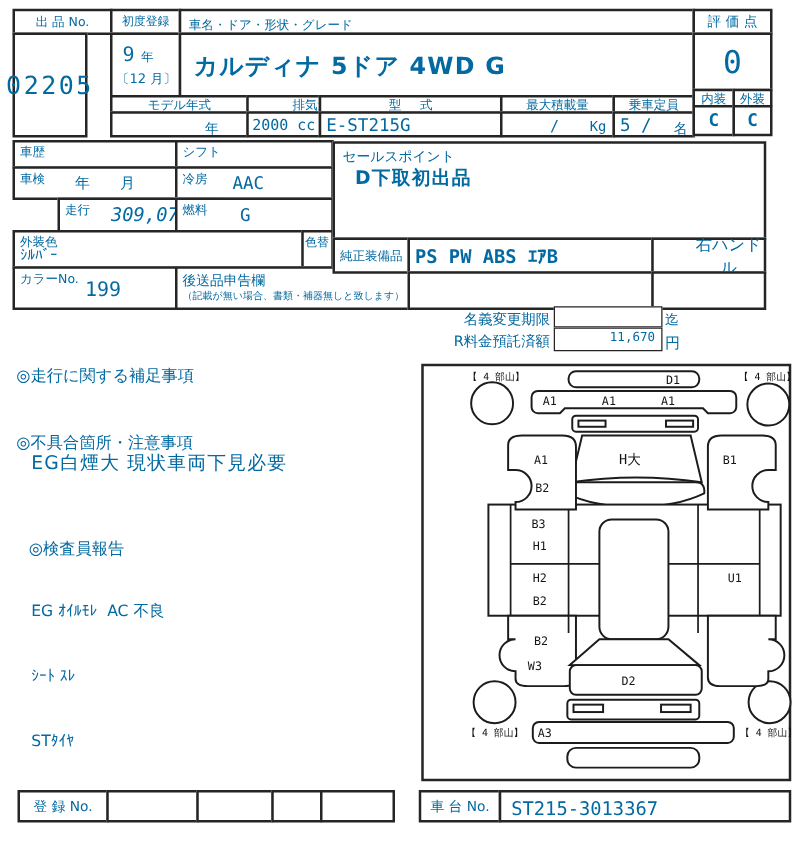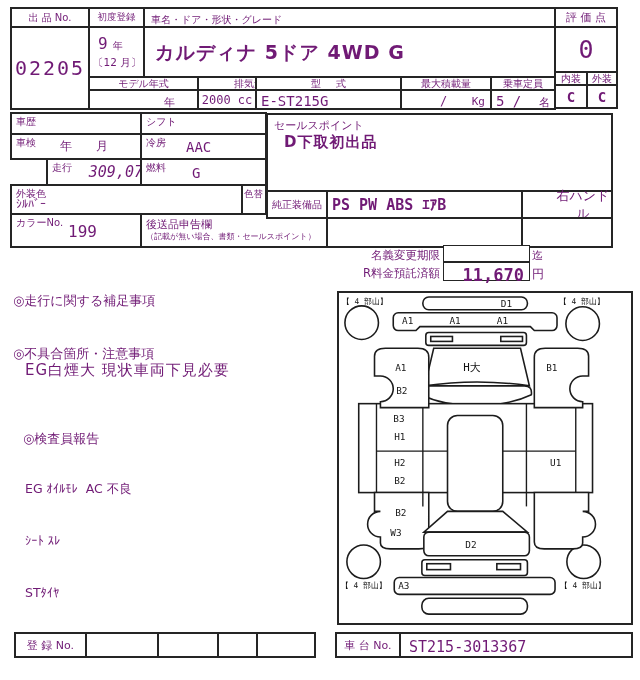--- a/index.html
+++ b/index.html
@@ -1,37 +1,37 @@
 <!DOCTYPE html>
 <html><head>
 <meta charset="utf-8">
 <style>
   html,body{margin:0;padding:0;background:#ffffff;}
   #sheet{position:relative;width:640px;height:680px;background:#fff;overflow:hidden;
-         font-family:"DejaVu Sans","Liberation Sans",sans-serif;color:#701a75;}
+         font-family:"DejaVu Sans","Liberation Sans",sans-serif;color:#0369a1;}
   .c{position:absolute;border:2px solid #252525;background:#fff;box-sizing:border-box;}
   .c1{position:absolute;border:1.5px solid #252525;background:#fff;box-sizing:border-box;}
   .lbl{font-size:10px;white-space:pre;}
   .cent{display:flex;align-items:center;justify-content:center;text-align:center;}
   .flabel{position:absolute;top:1px;left:4px;font-size:10px;white-space:pre;}
   .mono{font-family:"DejaVu Sans Mono","Liberation Mono",monospace;}
   .txt{position:absolute;white-space:pre;}
   svg text{font-family:"DejaVu Sans Mono","Liberation Mono",monospace;fill:#151515;}
   svg .shp{fill:#ffffff;stroke:#1c1c1c;stroke-width:1.6;}
   svg .ln{stroke:#1c1c1c;stroke-width:1.4;}
 </style>
 </head>
 <body>
 
 <div id="sheet">
 
   <div class="c cent" style="left:10px;top:7px;width:80px;height:21px;">
       <span class="lbl">出 品 No.</span>
     </div>
-  <div class="c cent mono" style="left:10px;top:26px;width:80px;height:84px;font-size:20px;letter-spacing:2px;">02205</div>
+  <div class="c cent mono" style="left:10px;top:26px;width:60px;height:84px;font-size:20px;letter-spacing:2px;">02205</div>
 
   <div class="c cent" style="left:88px;top:7px;width:57px;height:21px;">
       <span class="lbl" style="font-size:9.5px;">初度登録</span>
     </div>
   <div class="c" style="left:88px;top:26px;width:57px;height:52px;">
     <div class="txt" style="left:8px;top:6px;"><span class="mono" style="font-size:16px;">9</span> <span style="font-size:10px;">年</span></div>
     <div class="txt" style="left:3px;top:28px;font-size:10.5px;">〔12 月〕</div>
   </div>
 
   <div class="c" style="left:143px;top:7px;width:413px;height:21px;padding-left:31px;">
@@ -115,21 +115,21 @@
   </div>
   <div class="c" style="left:241px;top:184px;width:26px;height:31px;">
       <span class="lbl" style="position:absolute;left:1px;top:2px;font-size:9.5px;">色替</span>
     </div>
   <div class="c" style="left:10px;top:213px;width:132px;height:35px;">
     <span class="flabel">カラーNo.</span>
     <span class="txt mono" style="left:56px;top:7px;font-size:16px;">199</span>
   </div>
   <div class="c" style="left:140px;top:213px;width:190px;height:35px;">
     <span class="txt" style="left:4px;top:2px;font-size:11px;">後送品申告欄</span>
-    <span class="txt" style="left:4px;top:16px;font-size:8px;">（記載が無い場合、書類・セールスポイント）</span>
+    <span class="txt" style="left:4px;top:16px;font-size:8px;">（記載が無い場合、書類・補器無しと致します）</span>
   </div>
 
   <div class="c" style="left:266px;top:113px;width:347px;height:79px;">
     <span class="txt" style="left:6px;top:3px;font-size:11px;">セールスポイント</span>
     <span class="txt" style="left:16px;top:18px;font-size:15px;font-weight:bold;letter-spacing:1px;">D下取初出品</span>
   </div>
   <div class="c cent" style="left:266px;top:190px;width:62px;height:29px;">
       <span class="lbl" style="font-size:10px;">純正装備品</span>
     </div>
   <div class="c" style="left:326px;top:190px;width:197px;height:29px;">
@@ -137,42 +137,42 @@
     </div>
   <div class="c cent" style="left:521px;top:190px;width:92px;height:29px;font-size:13px;padding-left:32px;">右ハンドル</div>
   <div class="c" style="left:326px;top:217px;width:197px;height:31px;"></div>
   <div class="c" style="left:521px;top:217px;width:92px;height:31px;"></div>
 
   <span class="txt" style="left:338px;top:248px;width:102px;text-align:right;font-size:11.5px;">名義変更期限</span>
   <div class="c1" style="left:443px;top:245px;width:87px;height:17px;"></div>
   <span class="txt" style="left:532px;top:248px;font-size:11px;">迄</span>
   <span class="txt" style="left:332px;top:266px;width:108px;text-align:right;font-size:11.5px;">R料金預託済額</span>
   <div class="c1" style="left:443px;top:262px;width:87px;height:19px;">
-      <span class="txt mono" style="right:5px;top:2px;font-size:17px;font-weight:bold;">11,670</span>
+      <span class="txt mono" style="right:5px;top:2px;font-size:10px;">11,670</span>
     </div>
   <span class="txt" style="left:532px;top:266px;font-size:12px;">円</span>
 
   <span class="txt" style="left:13px;top:292px;font-size:13px;">◎走行に関する補足事項</span>
   <span class="txt" style="left:13px;top:345px;font-size:13px;">◎不具合箇所・注意事項</span>
   <span class="txt" style="left:25px;top:361px;font-size:15px;letter-spacing:1px;">EG白煙大 現状車両下見必要</span>
   <span class="txt" style="left:23px;top:430px;font-size:13px;">◎検査員報告</span>
   <div style="position:absolute;left:25px;top:446px;font-size:12.5px;line-height:17.2px;white-space:pre;">
     <div>EG ｵｲﾙﾓﾚ  AC 不良</div>
     <div>ｼｰﾄ ｽﾚ</div>
     <div>STﾀｲﾔ</div>
     <div>外装 A･U</div>
     
     
     
     
     
     
   </div>
 
-  <div class="c" style="left:337px;top:291px;width:296px;height:334px;">
+  <div class="c" style="left:337px;top:291px;width:296px;height:334px;padding-left:32px;">
     <svg width="292" height="330" viewBox="0 0 296 334" preserveAspectRatio="none">
 
       <circle class="shp" cx="23" cy="30" r="17"></circle>
       <circle class="shp" cx="247" cy="31" r="17"></circle>
       <circle class="shp" cx="25" cy="272" r="17"></circle>
       <circle class="shp" cx="248" cy="272" r="17"></circle>
 
       <text x="3" y="11" font-size="8">【 4 部山】</text>
       <text x="223" y="11" font-size="8">【 4 部山】</text>
       <text x="2" y="299" font-size="8">【 4 部山】</text>

